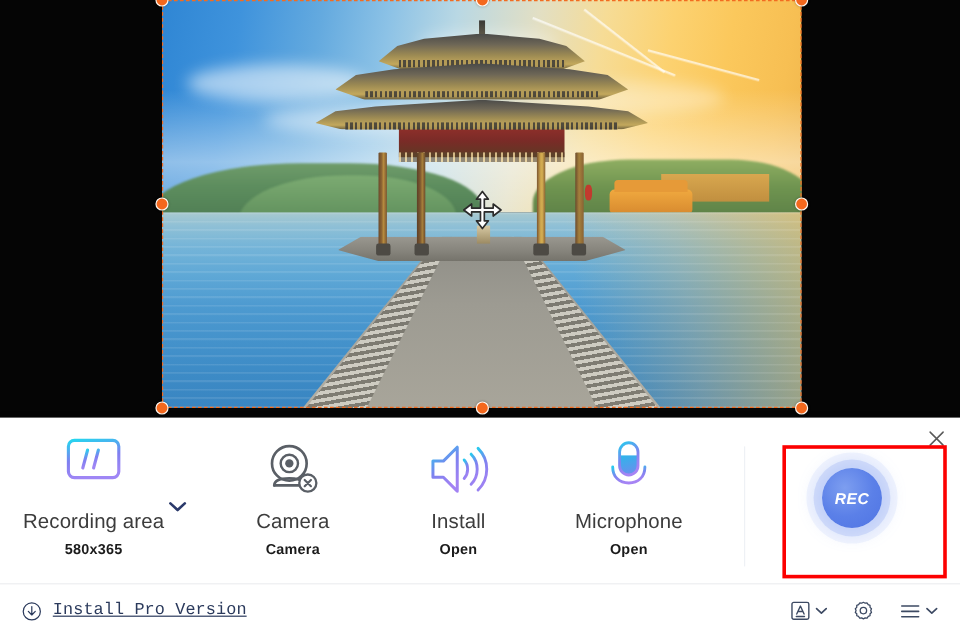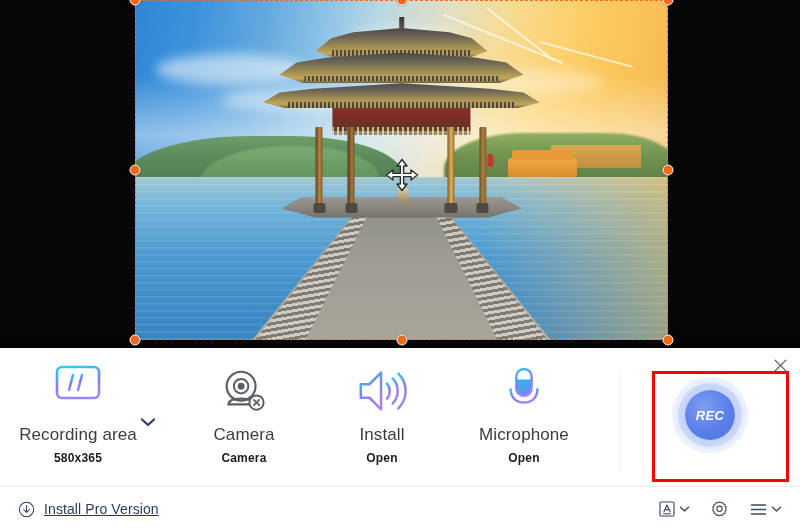--- a/index.html
+++ b/index.html
@@ -363,20 +363,21 @@
     left: 0; top: 139px;
     width: 800px; height: 44px;
     display: flex;
     align-items: center;
     justify-content: space-between;
     padding: 0 18px;
   }
   .pro-link {
     display: flex; align-items: center; gap: 9px;
     cursor: pointer;
+    font-family: Liberation Mono, monospace;
   }
   .pro-link .txt {
     font-size: 14px;
     color: #2b3a5c;
     text-decoration: underline;
     letter-spacing: .1px;
   }
   .bottom-right {
     display: flex; align-items: center; gap: 20px;
   }

